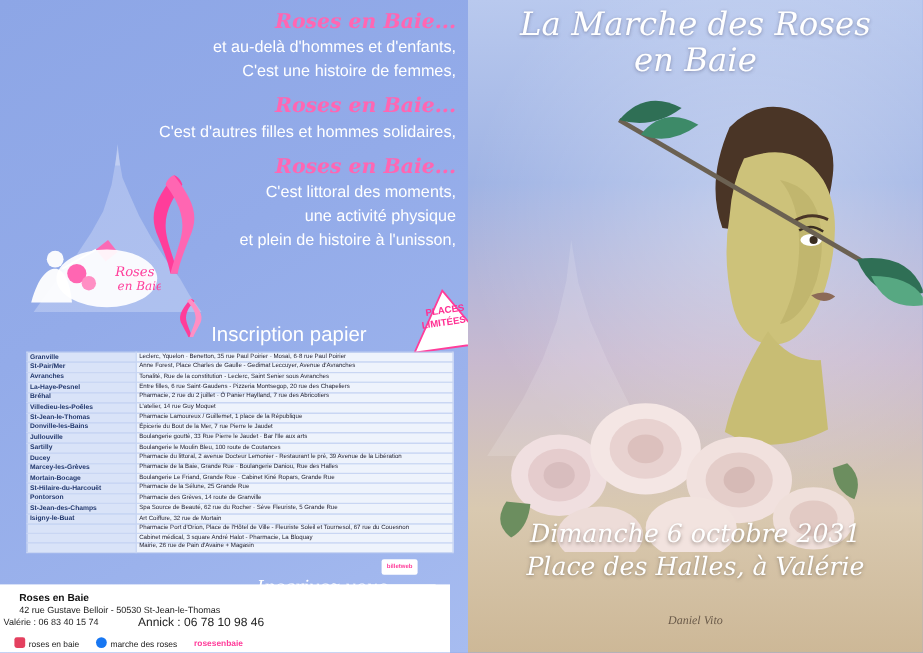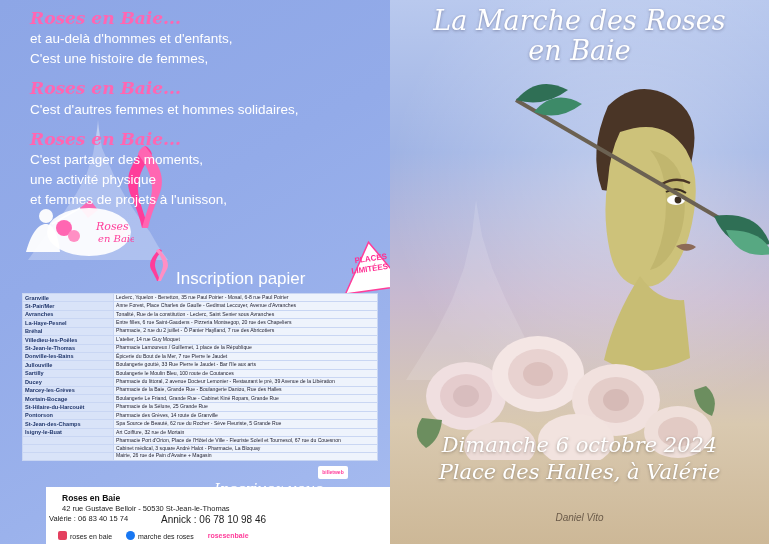--- a/index.html
+++ b/index.html
@@ -15,21 +15,21 @@
     position:absolute;left:0;top:0;width:390px;height:544px;
     background:linear-gradient(150deg,#8da6e6 0%,#93abe9 40%,#9bb2ec 70%,#a7bcf0 100%);
     overflow:hidden;
   }
   
   .mont{
     position:absolute;left:8px;top:120px;width:180px;height:150px;opacity:.55;
   }
   .kite-girl{position:absolute;left:18px;top:190px;width:120px;height:70px;opacity:.95;}
 
-  .slogans{position:absolute;left:30px;top:8px;width:350px;text-align:left;color:#ffffff;}
+  .slogans{position:absolute;left:30px;top:8px;width:350px;text-align:right;color:#ffffff;}
   .slog-block{margin-bottom:6px;}
   .slog-title{
     font-family:"DejaVu Serif",serif;font-style:italic;font-weight:bold;
     color:#ff66b2;font-size:17px;line-height:1.25;
   }
   .slog-body{font-size:13.5px;line-height:1.45;color:#ffffff;}
 
   
   .ribbon{position:absolute;left:118px;top:140px;width:54px;height:90px;}
 
@@ -66,21 +66,20 @@
   .table td.city{
     width:86px;background:#d9e3f8;color:#20366b;font-weight:bold;font-size:5.6px;
     white-space:nowrap;
   }
   .table td.shops{background:#eef3fc;color:#223;}
 
   
   .footbox{
     position:absolute;left:0;top:487px;width:375px;height:57px;
     background:#ffffff;
-    margin-left:46px;
   }
   .foot-name{position:absolute;left:16px;top:6px;font-size:8.5px;font-weight:bold;color:#111;}
   .foot-addr{position:absolute;left:16px;top:17px;font-size:7.5px;color:#222;}
   .foot-tel1{position:absolute;left:3px;top:27px;font-size:7.5px;color:#222;}
   .foot-tel2{position:absolute;left:115px;top:27px;font-size:10px;color:#222;}
   .social{position:absolute;left:12px;top:44px;font-size:7px;color:#222;display:flex;gap:14px;align-items:center;}
   .social span.ic{display:inline-block;width:9px;height:9px;border-radius:2px;background:#e4405f;margin-right:3px;vertical-align:-1px;}
   .social span.ic.fb{background:#1877f2;border-radius:50%;}
   .social span.site{color:#ff3d9a;font-weight:bold;}
 
@@ -119,21 +118,21 @@
     font-size:27px;line-height:1.12;text-shadow:0 1px 3px rgba(60,60,90,.45);
   }
   .title-right .l2{font-size:27px;}
   .date-right{
     position:absolute;left:0;top:432px;width:379px;text-align:center;
     font-family:"DejaVu Serif",serif;font-style:italic;color:#ffffff;
     font-size:21px;line-height:1.3;text-shadow:0 1px 3px rgba(80,70,60,.5);
   }
   .signature{
     position:absolute;left:0;top:512px;width:379px;text-align:center;
-    font-family:Liberation Sans, sans-serif;font-style:italic;color:#6b5b4a;font-size:10px;
+    font-family:Liberation Serif, serif;font-style:italic;color:#6b5b4a;font-size:10px;
   }
 </style>
 </head>
 <body>
 
 <div class="poster">
 
   <div class="left">
 
     <svg class="mont" viewBox="0 0 180 150">
@@ -163,27 +162,27 @@
     </svg>
 
     <div class="slogans">
       <div class="slog-block">
         <div class="slog-title">Roses en Baie...</div>
         <div class="slog-body">et au-delà d'hommes et d'enfants,</div>
         <div class="slog-body">C'est une histoire de femmes,</div>
       </div>
       <div class="slog-block" style="margin-top:10px;">
         <div class="slog-title">Roses en Baie...</div>
-        <div class="slog-body">C'est d'autres femmes et hommes solidaires,</div>
+        <div class="slog-body">C'est d'autres filles et hommes solidaires,</div>
       </div>
       <div class="slog-block" style="margin-top:10px;">
         <div class="slog-title">Roses en Baie...</div>
-        <div class="slog-body">C'est partager des moments,</div>
+        <div class="slog-body">C'est littoral des moments,</div>
         <div class="slog-body">une activité physique</div>
-        <div class="slog-body">et femmes de projets à l'unisson,</div>
+        <div class="slog-body">et plein de histoire à l'unisson,</div>
       </div>
     </div>
 
     <div class="pr-head">
       <svg class="pr-rosette" viewBox="0 0 26 34">
         <path d="M13 2 C4 12 2 18 6 24 C8 28 10 31 11 34 L14 34 C12 27 9 22 9 18 C9 12 13 7 16 4 C15.5 3 14.5 2.3 13 2 Z" fill="#ff3d9a"></path>
         <path d="M13 2 C22 12 24 18 20 24 C18 28 16 31 15 34 L12 34 C14 27 17 22 17 18 C17 12 13 7 10 4 C10.5 3 11.5 2.3 13 2 Z" fill="#ff8fc4"></path>
       </svg>
       <div class="pr-sub">Inscription papier</div>
     </div>
@@ -397,19 +396,19 @@
         <path d="M290 86 q14 12 6 30 q-16 -6 -18 -26 z" fill="#6c8e5f"></path>
       </g>
     </svg>
 
     <div class="title-right">
       <div>La Marche des Roses</div>
       <div class="l2">en Baie</div>
     </div>
 
     <div class="date-right">
-      <div>Dimanche 6 octobre 2024</div>
+      <div>Dimanche 6 octobre 2031</div>
       <div>Place des Halles, à Valérie</div>
     </div>
 
     <div class="signature">Daniel Vito</div>
   </div>
 </div>
 
 </body></html>

